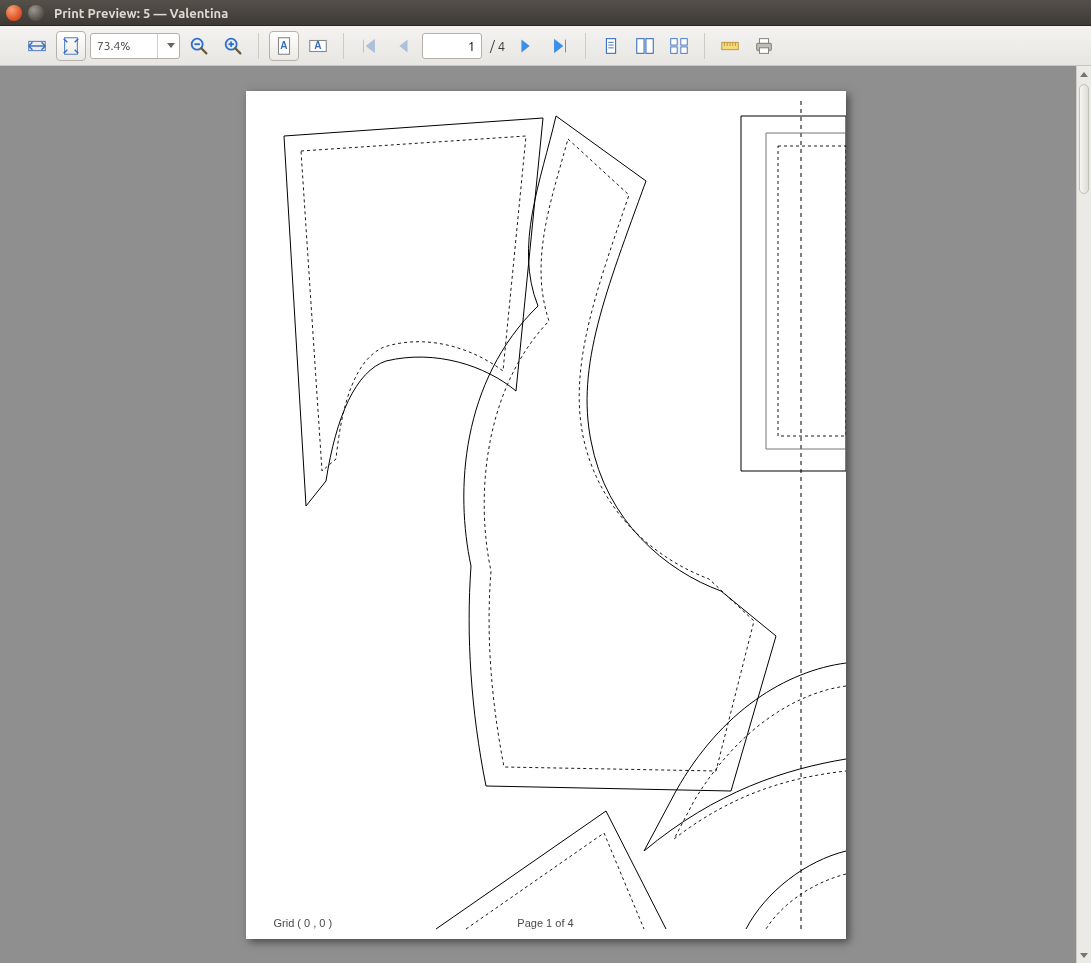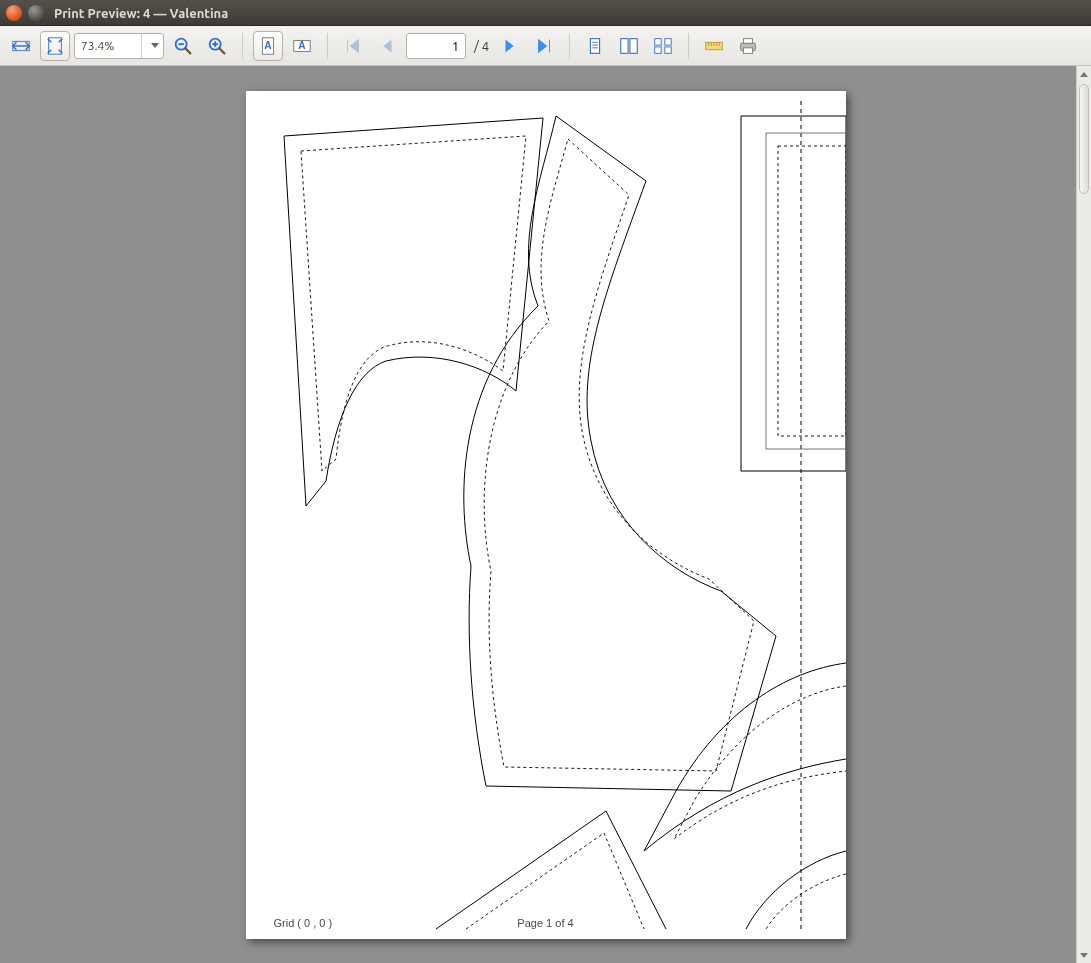--- a/index.html
+++ b/index.html
@@ -34,21 +34,21 @@
   .win-min   { background: radial-gradient(circle at 35% 30%, #9d9790, #5d5850 60%, #3c3832); }
   .titlebar .title { margin-left: 4px; }
 
   
   .toolbar {
     height: 40px;
     background: linear-gradient(to bottom, #f4f3f1 0%, #e7e6e3 100%);
     border-bottom: 1px solid #c9c5be;
     display: flex;
     align-items: center;
-    padding: 0 6px;
+    padding: 0 22px;
     gap: 4px;
   }
   .tool-btn {
     width: 30px; height: 30px;
     border: 1px solid transparent;
     border-radius: 4px;
     background: transparent;
     display: flex;
     align-items: center;
     justify-content: center;
@@ -166,21 +166,21 @@
   .vscroll .arrow.up span { border-bottom:5px solid #7a756c; }
   .vscroll .arrow.down span { border-top:5px solid #7a756c; }
 
 </style>
 </head>
 <body>
 
 <div class="titlebar">
   <span class="win-btn win-close"></span>
   <span class="win-btn win-min"></span>
-  <span class="title">Print Preview: 4 — Valentina</span>
+  <span class="title">Print Preview: 5 — Valentina</span>
 </div>
 
 <div class="toolbar">
 
   <button class="tool-btn">
     <svg viewBox="0 0 24 24">
       <rect x="3" y="7" width="18" height="10" fill="none" stroke="#5b87c7" stroke-width="1.2"></rect>
       <path d="M3 12 L7 8 M3 12 L7 16 M21 12 L17 8 M21 12 L17 16" stroke="#3a6fbf" stroke-width="1.6" fill="none"></path>
       <line x1="3" y1="12" x2="21" y2="12" stroke="#3a6fbf" stroke-width="1.6"></line>
     </svg>

